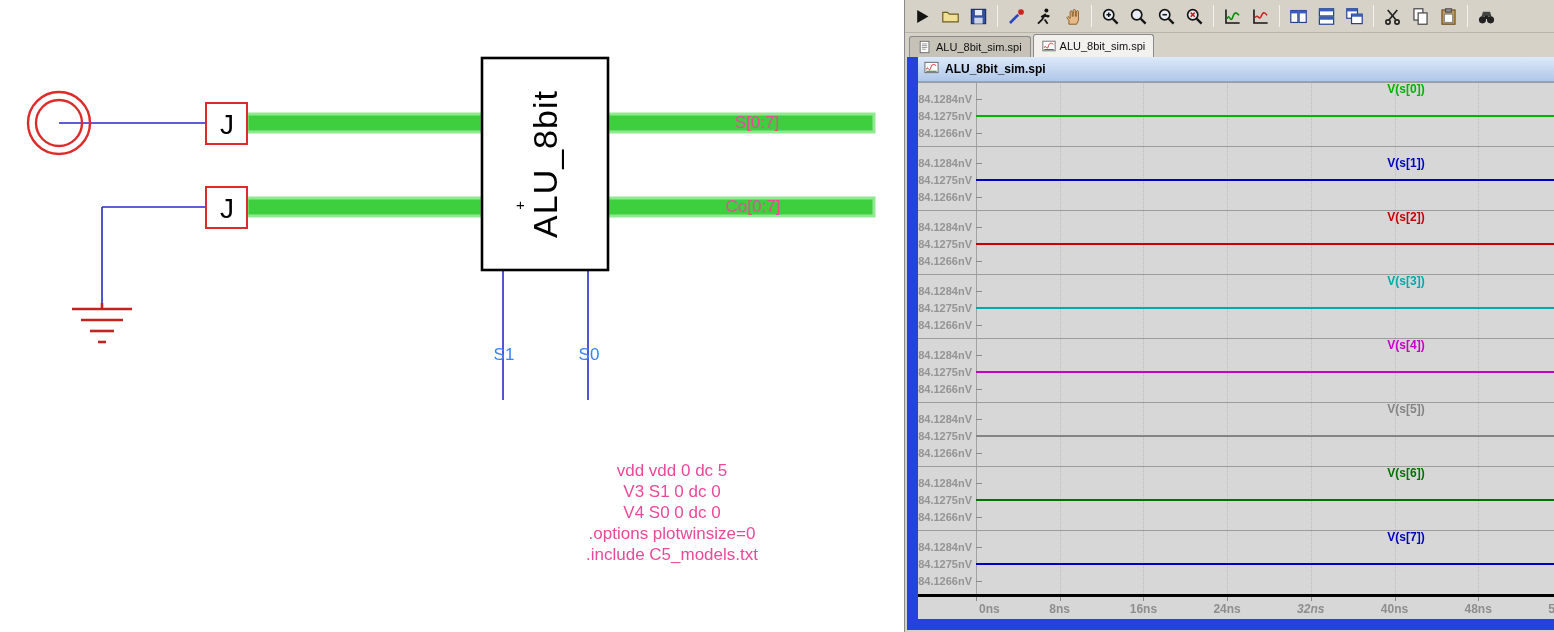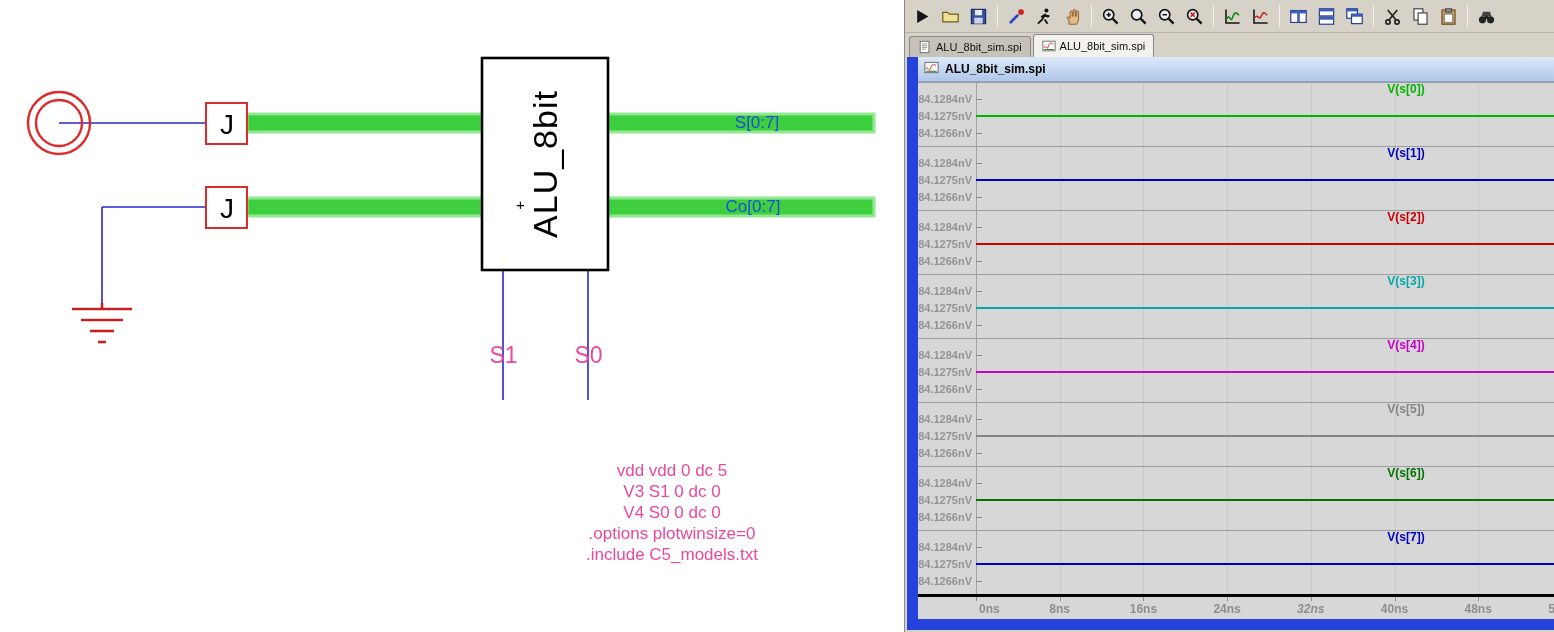--- a/index.html
+++ b/index.html
@@ -7,24 +7,24 @@
   body{font-family:"Liberation Sans",sans-serif}
   .stage{position:relative;width:1554px;height:632px;background:#fff;overflow:hidden}
 
   
   .schematic{position:absolute;left:0;top:0;width:884px;height:632px;background:#fff}
   .schematic svg{position:absolute;left:0;top:0}
   .schematic svg text{font-family:"Liberation Sans",sans-serif}
   .alu-label{position:absolute;left:545px;top:164px;transform:translate(-50%,-50%) rotate(-90deg);
     font-size:34px;color:#000;letter-spacing:1px;white-space:nowrap}
   .plus-label{position:absolute;left:516px;top:196px;font-size:15px;color:#000}
-  .bus-label{position:absolute;transform:translate(-50%,-50%);font-size:17px;color:#1d4ed8;white-space:nowrap}
+  .bus-label{position:absolute;transform:translate(-50%,-50%);font-size:17px;color:#ec4899;white-space:nowrap}
   .bus-label.s{left:757px;top:123px}
   .bus-label.co{left:753px;top:207px}
-  .pin-label{position:absolute;transform:translate(-55%,-50%);font-size:23px;color:#ec4899;white-space:nowrap}
+  .pin-label{position:absolute;transform:translate(-55%,-50%);font-size:17px;color:#3b82f6;white-space:nowrap}
   .pin-label.s1{left:505px;top:355px}
   .pin-label.s0{left:590px;top:355px}
   .spice{position:absolute;left:452px;top:460px;width:440px;text-align:center;
     font-size:17px;line-height:21px;color:#ec4899}
 
   
   .right{position:absolute;left:904px;top:0;width:670px;height:632px;background:#d6d2c8;border-left:1px solid #8a8a8a}
   .toolbar{height:33px;display:flex;align-items:center;gap:3px;padding:0 5px;border-bottom:1px solid #b8b4aa}
   .tbi{width:25px;height:25px;display:flex;align-items:center;justify-content:center;border:1px solid transparent}
   .tbi svg{width:19px;height:19px}
@@ -321,21 +321,21 @@
               <div class="trace-label" style="color: rgb(0, 180, 0);">V(s[0])</div>
               <div class="ytick" style="top: 26%;">84.1284nV</div>
               <div class="ydash" style="top: 26%;"></div>
               <div class="ytick" style="top: 53%;">84.1275nV</div>
               <div class="ydash" style="top: 53%;"></div>
               <div class="ytick" style="top: 80%;">84.1266nV</div>
               <div class="ydash" style="top: 80%;"></div>
               <div class="trace" style="top: 53%; background: rgb(0, 180, 0);"></div>
             </div>
             <div class="pane">
-              <div class="trace-label" style="color: rgb(0, 0, 192);">V(s[1])</div>
+              <div class="trace-label" style="color: rgb(0, 0, 192); margin-top: 10px;">V(s[1])</div>
               <div class="ytick" style="top: 26%;">84.1284nV</div>
               <div class="ydash" style="top: 26%;"></div>
               <div class="ytick" style="top: 53%;">84.1275nV</div>
               <div class="ydash" style="top: 53%;"></div>
               <div class="ytick" style="top: 80%;">84.1266nV</div>
               <div class="ydash" style="top: 80%;"></div>
               <div class="trace" style="top: 53%; background: rgb(0, 0, 192);"></div>
             </div>
             <div class="pane">
               <div class="trace-label" style="color: rgb(200, 0, 0);">V(s[2])</div>

